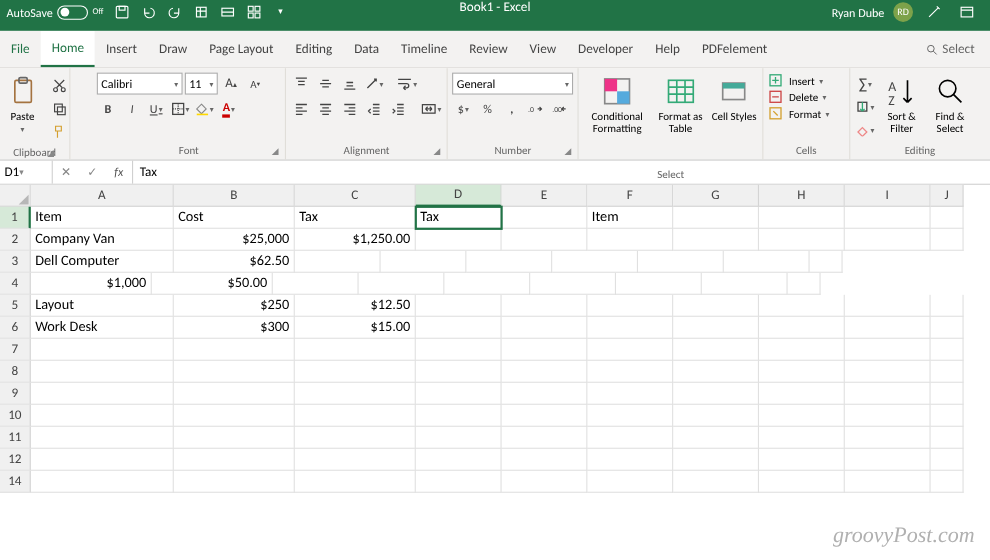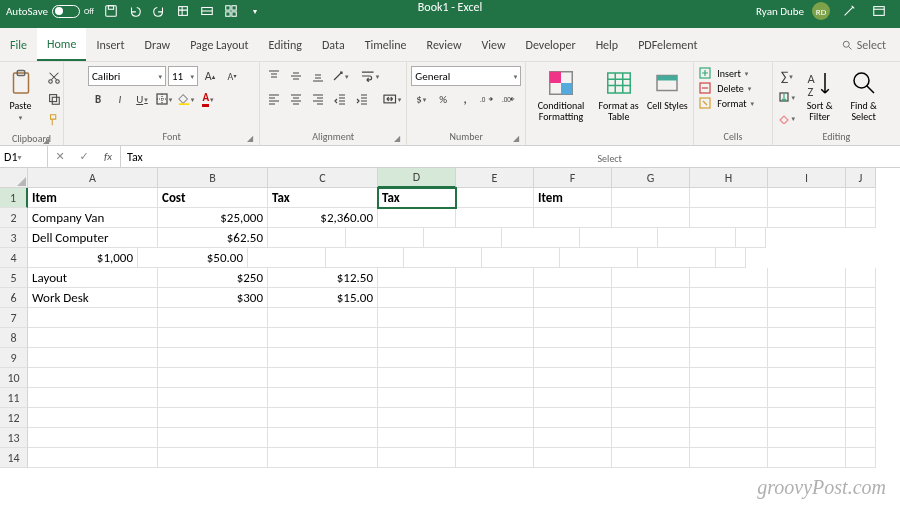--- a/index.html
+++ b/index.html
@@ -57,21 +57,21 @@
 .grid { position: relative; }
 .colhead-row { display: flex; height: 20px; }
 .corner { width: 28px; border-right: 1px solid #d4d4d4; border-bottom: 1px solid #d4d4d4; background: #f0f0f0; display:flex; align-items:flex-end; justify-content:flex-end; }
 .corner::after { content:""; border-style: solid; border-width: 0 0 9px 9px; border-color: transparent transparent #b7b7b7 transparent; margin:1px; }
 .colhead { border-right: 1px solid #d4d4d4; border-bottom: 1px solid #d4d4d4; background:#f0f0f0; font-size:12px; color:#444; display:flex; align-items:center; justify-content:center; }
 .colhead.sel { background:#d6e9d8; border-bottom:2px solid #217346; }
 .rowhead { width:28px; border-right:1px solid #d4d4d4; border-bottom:1px solid #e0e0e0; background:#f0f0f0; font-size:12px; color:#444; display:flex; align-items:center; justify-content:center; }
 .rowhead.sel { background:#d6e9d8; border-right:2px solid #217346; }
 .datarow { display:flex; height:20px; }
 .cell { border-right:1px solid #e0e0e0; border-bottom:1px solid #e0e0e0; font-size:13px; padding:0 4px; display:flex; align-items:center; overflow:hidden; white-space:nowrap; }
-.cell.bold { font-weight:bold; }
+.cell.bold { font-weight:normal; }
 .cell.right { justify-content:flex-end; }
 .cell.selected { outline:2px solid #217346; outline-offset:-1px; z-index:2; position:relative; background:#fff;}
 
 
 .cA{width:130px;} .cB{width:110px;} .cC{width:110px;} .cD{width:78px;} .cE{width:78px;} .cF{width:78px;} .cG{width:78px;} .cH{width:78px;} .cI{width:78px;} .cJ{width:30px;}
 
 .watermark { position:absolute; right:14px; bottom:10px; font-size:20px; font-style:italic; color:#b0b0b0; font-family: Georgia, serif; }
 svg { stroke: currentColor; fill: none; stroke-width: 1.2; }
 </style>
 </head>
@@ -489,21 +489,21 @@
     <div class="cell cF bold">Item</div>
     <div class="cell cG"></div>
       <div class="cell cH"></div>
       <div class="cell cI"></div>
       <div class="cell cJ"></div>
   </div>
   <div class="datarow">
       <div class="rowhead">2</div>
     <div class="cell cA">Company Van</div>
     <div class="cell cB right">$25,000</div>
-    <div class="cell cC right">$2,360.00</div>
+    <div class="cell cC right">$1,250.00</div>
     <div class="cell cD"></div>
       <div class="cell cE"></div>
       <div class="cell cF"></div>
       <div class="cell cG"></div>
       <div class="cell cH"></div>
       <div class="cell cI"></div>
       <div class="cell cJ"></div>
   </div>
   <div class="datarow">
       <div class="rowhead">3</div>
@@ -627,33 +627,20 @@
       <div class="cell cC"></div>
       <div class="cell cD"></div>
       <div class="cell cE"></div>
       <div class="cell cF"></div>
       <div class="cell cG"></div>
       <div class="cell cH"></div>
       <div class="cell cI"></div>
       <div class="cell cJ"></div>
     </div>
   <div class="datarow">
-      <div class="rowhead">13</div>
-      <div class="cell cA"></div>
-      <div class="cell cB"></div>
-      <div class="cell cC"></div>
-      <div class="cell cD"></div>
-      <div class="cell cE"></div>
-      <div class="cell cF"></div>
-      <div class="cell cG"></div>
-      <div class="cell cH"></div>
-      <div class="cell cI"></div>
-      <div class="cell cJ"></div>
-    </div>
-  <div class="datarow">
       <div class="rowhead">14</div>
       <div class="cell cA"></div>
       <div class="cell cB"></div>
       <div class="cell cC"></div>
       <div class="cell cD"></div>
       <div class="cell cE"></div>
       <div class="cell cF"></div>
       <div class="cell cG"></div>
       <div class="cell cH"></div>
       <div class="cell cI"></div>

